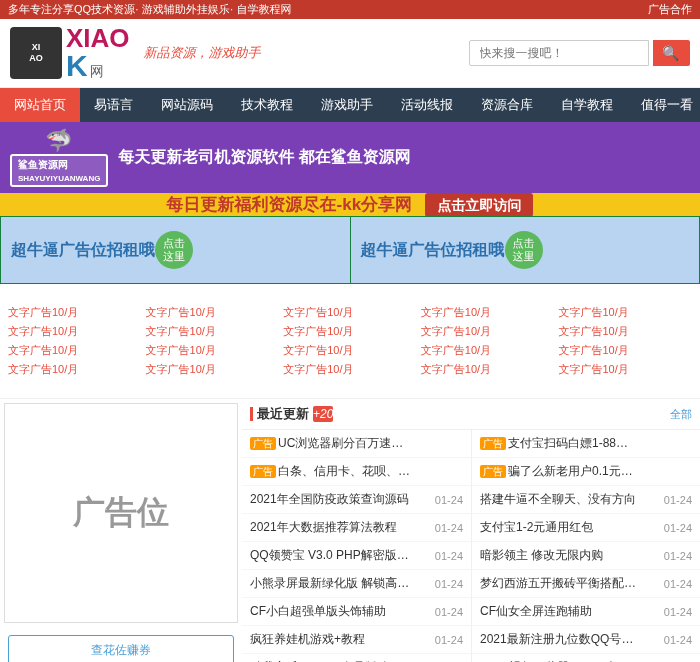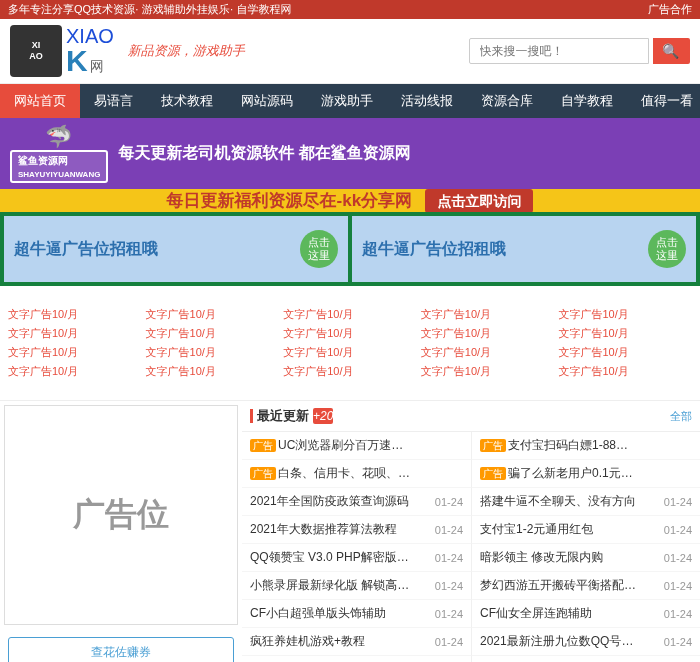--- a/index.html
+++ b/index.html
@@ -28,21 +28,21 @@
     .shark-logo { color: #fff; font-size: 13px; font-weight: bold; border: 2px solid #fff; padding: 2px 6px; border-radius: 3px; background: rgba(255,255,255,0.15); }
     .shark-text { color: #fff; font-size: 16px; font-weight: bold; }
     
     
     .banner-kk { background: #f5c518; padding: 0 14px; text-align: center; }
     .banner-kk span { font-size: 17px; font-weight: bold; color: #c0392b; }
     .banner-kk .kk-btn { background: #c0392b; color: #fff; padding: 4px 12px; border-radius: 3px; font-size: 14px; font-weight: bold; cursor: pointer; margin-left: 10px; }
     
     
     .ad-banners { display: flex; gap: 0; }
-    .ad-banner-item { flex: 1; background: #b8d4f0; padding: 14px 10px; display: flex; align-items: center; justify-content: space-between; border: 4px solid #15803d; }
+    .ad-banner-item { flex: 1; background: #b8d4f0; padding: 14px 10px; display: flex; align-items: center; border: 1px solid #15803d; }
     .ad-banner-item:first-child { border-right: none; }
     .ad-banner-text { font-size: 16px; font-weight: bold; color: #2c6fad; }
     .click-btn { background: #5cb85c; color: #fff; font-size: 11px; padding: 6px 6px; border-radius: 50%; cursor: pointer; text-align: center; line-height: 1.2; width: 38px; height: 38px; display: flex; align-items: center; justify-content: center; }
     
     
     .text-ads { background: #fff; padding: 20px 8px; display: grid; grid-template-columns: repeat(5, 1fr); gap: 2px 4px; border-bottom: 1px solid #eee; }
     .text-ad-link { color: #e74c3c; font-size: 11px; text-decoration: none; padding: 1px 0; display: block; cursor: pointer; }
     
     
     .main-content { display: flex; gap: 0; background: #f0f0f0; }
@@ -81,39 +81,39 @@
   <span>多年专注分享QQ技术资源· 游戏辅助外挂娱乐· 自学教程网</span>
   <span style="cursor:pointer;">广告合作</span>
 </div>
 
 <div class="header">
   <div class="logo-area">
     <div class="logo-icon">
       <span style="font-size:9px;text-align:center;line-height:1.2;">XI<br>AO</span>
     </div>
     <div class="logo-text">
-      <span style="font-size:20px;font-weight:400;color:#1d4ed8;line-height:1;">XIAO</span>
+      <span style="font-size:26px;font-weight:700;color:#be185d;line-height:1;">XIAO</span>
       <div style="display:flex;align-items:baseline;gap:2px;">
         <span style="font-size:30px;font-weight:900;color:#2980b9;line-height:1;">K</span>
         <span style="font-size:14px;color:#666;">网</span>
       </div>
     </div>
     <div class="logo-slogan">新品资源，游戏助手</div>
   </div>
   <div class="search-area">
     <input class="search-input" type="text" placeholder="快来搜一搜吧！" style="">
     <button class="search-btn">🔍</button>
   </div>
 </div>
 
 <div class="nav">
   <div class="nav-item active">网站首页</div>
   <div class="nav-item">易语言</div>
+  <div class="nav-item">网站源码</div>
   <div class="nav-item">技术教程</div>
-  <div class="nav-item">网站源码</div>
   <div class="nav-item">游戏助手</div>
   <div class="nav-item">活动线报</div>
   <div class="nav-item">资源合库</div>
   <div class="nav-item">自学教程</div>
   <div class="nav-item">值得一看</div>
 
 </div>
 
 <div class="banner-shark">
   <div style="display:flex;flex-direction:column;align-items:center;">

